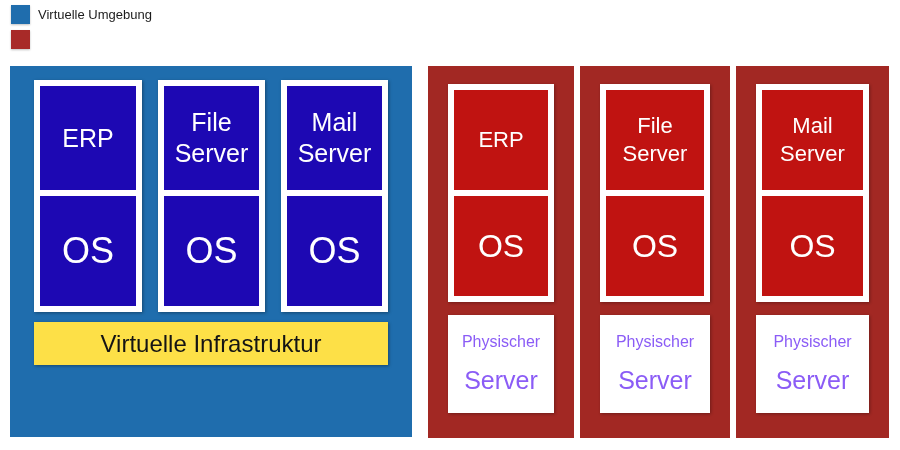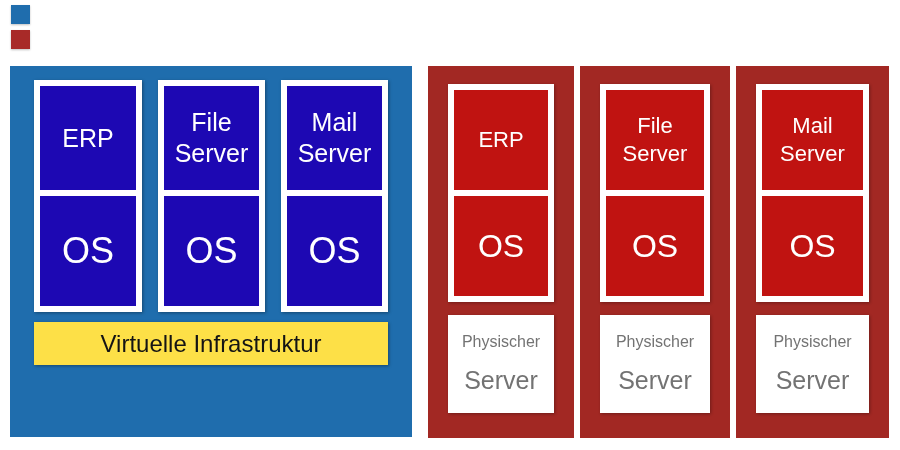--- a/index.html
+++ b/index.html
@@ -57,34 +57,35 @@
     height:100px; background:#c01311; color:#ffffff; font-size:22px; line-height:28px;
     display:flex; align-items:center; justify-content:center; text-align:center;
   }
   .pgap { height:6px; }
   .pos {
     flex:1; background:#c01311; color:#ffffff; font-size:32px;
     display:flex; align-items:center; justify-content:center;
   }
   .phost {
     position:absolute; left:20px; right:20px; top:249px; height:98px; background:#ffffff;
-    color:#737373; display:flex; flex-direction:column; align-items:center; justify-content:center;
+    color:#8b5cf6; display:flex; flex-direction:column; align-items:center; justify-content:center;
     text-align:center; box-shadow:1px 1px 3px rgba(0,0,0,0.3);
   }
   .phost-top { font-size:16px; }
   .phost-bottom { font-size:25px; margin-top:15px; }
 </style>
 </head>
 <body>
 
 <div id="canvas">
 
   <div class="legend">
     <div class="legend-row">
       <div class="swatch swatch-blue"></div>
+      <div class="legend-label">Virtuelle Umgebung</div>
     </div>
     <div class="legend-row">
       <div class="swatch swatch-red"></div>
     </div>
   </div>
 
   <div class="vcontainer">
 
     <div class="vcol vcol-1">
       <div class="vapp">ERP</div>

